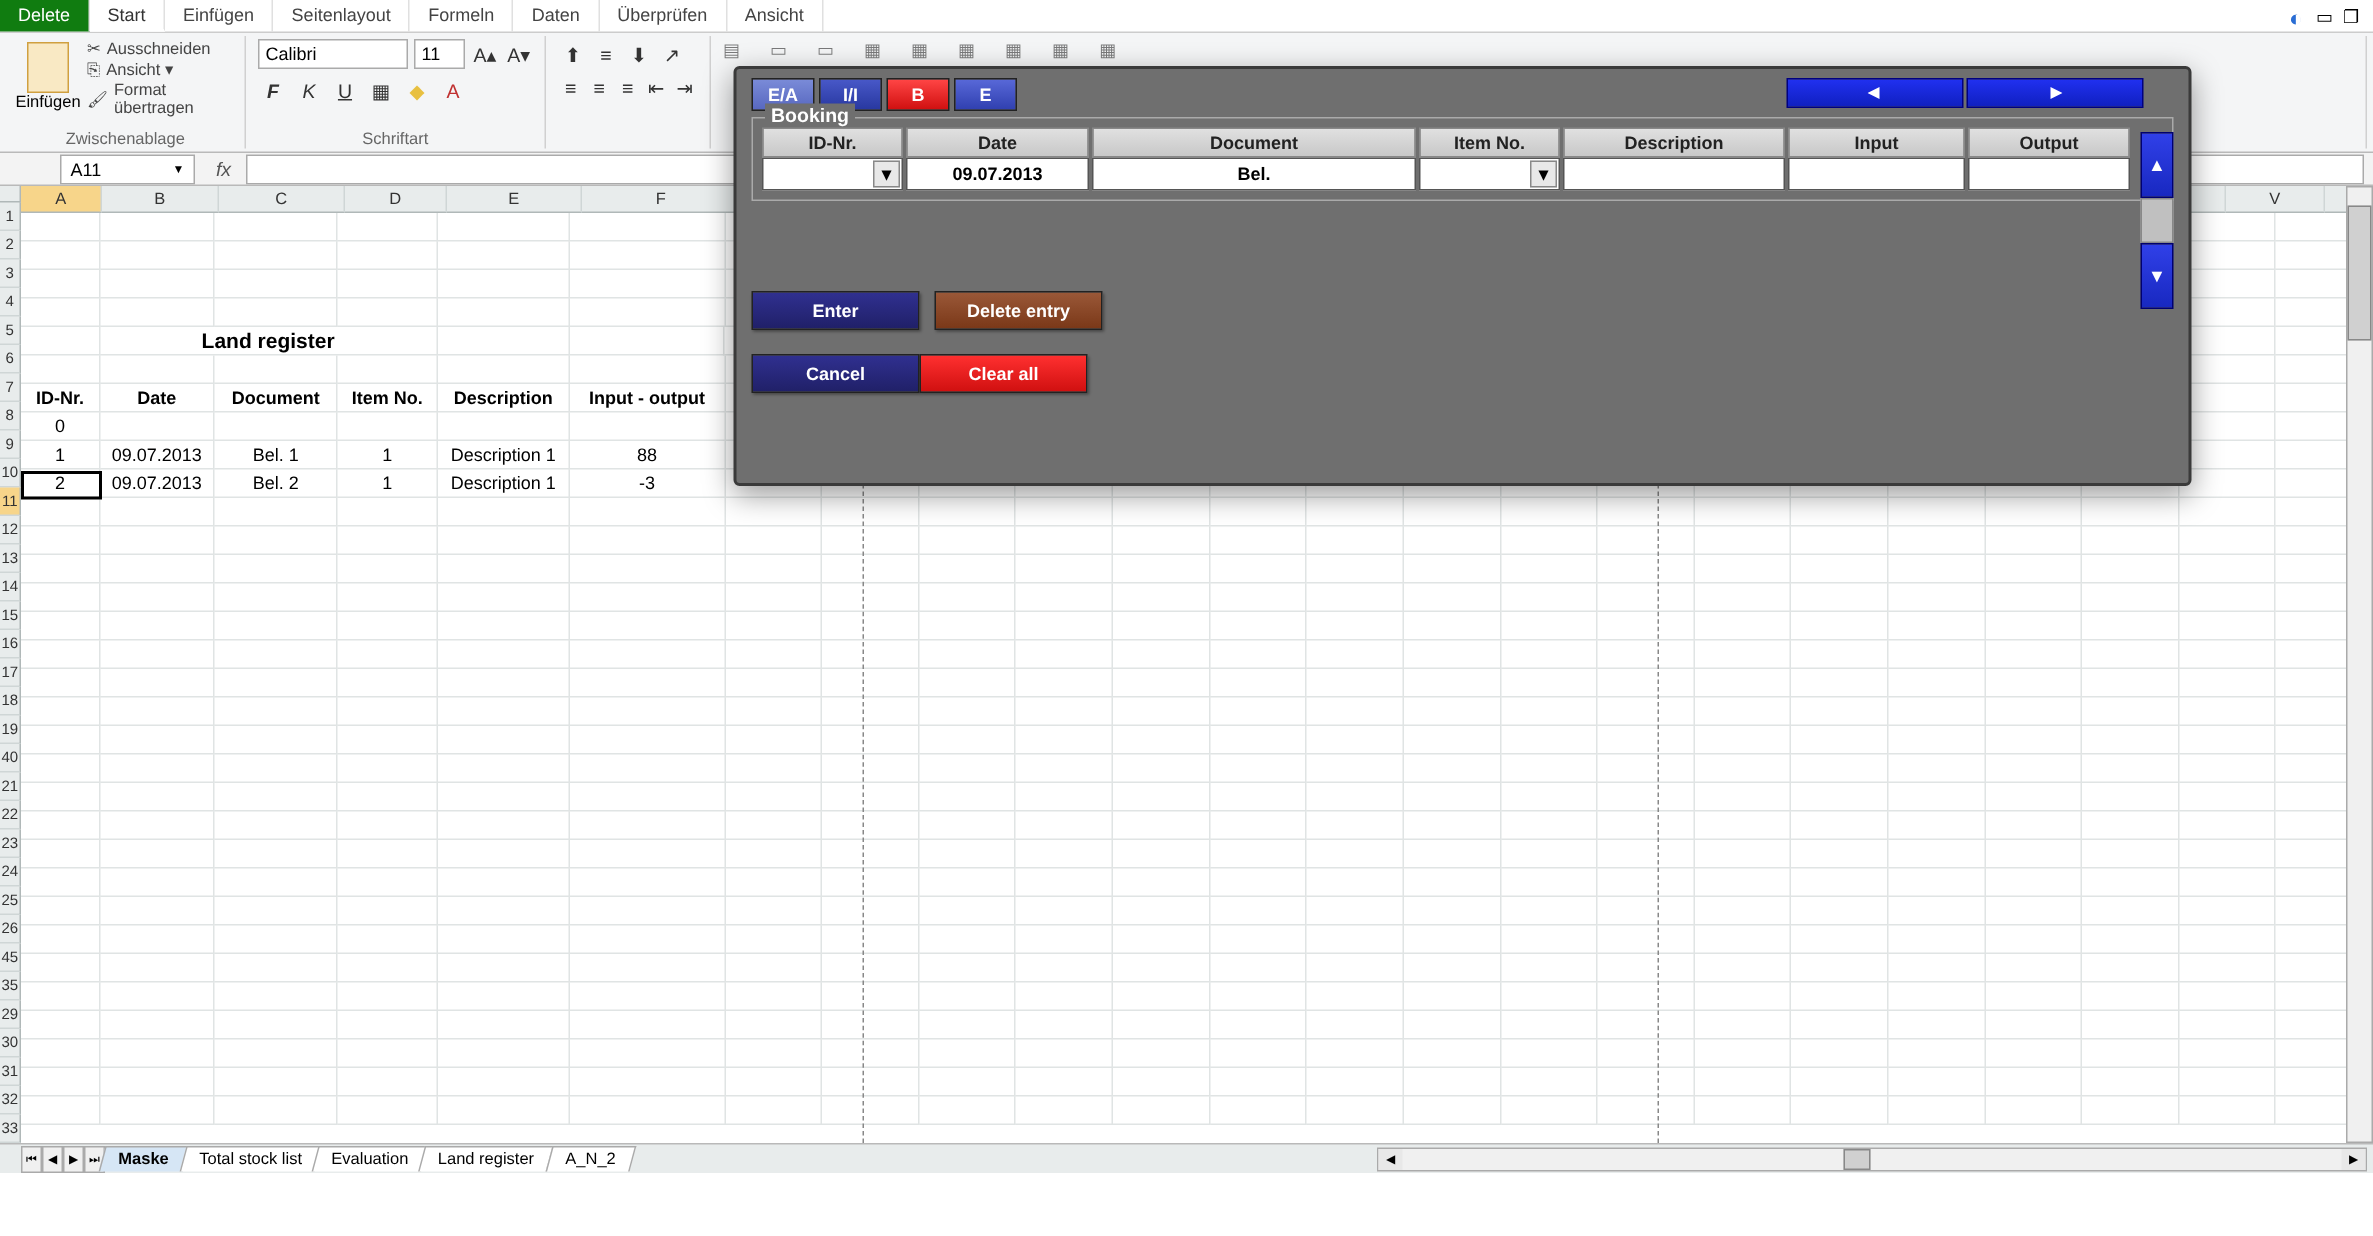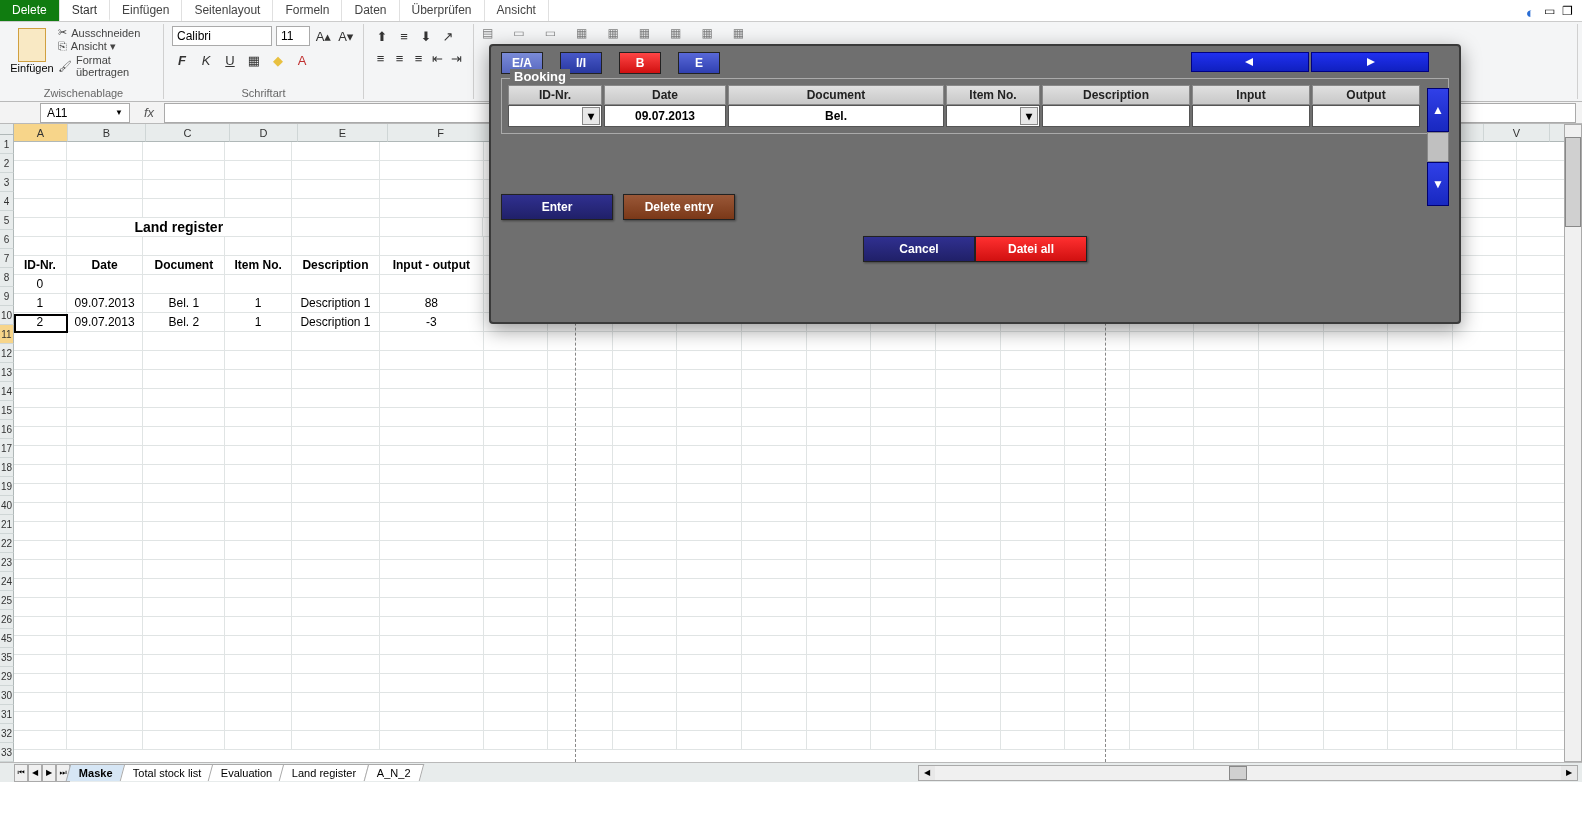--- a/index.html
+++ b/index.html
@@ -67,21 +67,21 @@
 .vscroll { position: absolute; right: 0; top: 124px; width: 18px; height: 638px; background: #f0f0f0; border: 1px solid #aaa; }
 .vscroll .thumb { position: absolute; top: 12px; width: 16px; height: 90px; background: #d0d0d0; border: 1px solid #888; }
 
 
 .dialog { position: absolute; left: 489px; top: 44px; width: 972px; height: 280px; border: 2px solid #3a3a3a; border-radius: 4px; box-shadow: 0 6px 20px rgba(0,0,0,0.4); background: #6f6f6f; z-index: 100; }
 .dlg-title { height: 28px; background: linear-gradient(#f7f7f7,#e2e2e2); display: flex; align-items: center; padding: 0 8px; font-size: 12px; color: #222; border-top-left-radius: 3px; border-top-right-radius: 3px; position: relative; }
 .dlg-title .t2 { margin-left: 60px; }
 .dlg-close { position: absolute; right: 4px; top: 3px; width: 42px; height: 20px; background: linear-gradient(#d96060,#b02020); border: 1px solid #703030; border-radius: 3px; color: #fff; display: flex; align-items: center; justify-content: center; font-size: 12px; font-weight: bold; }
 .dlg-body { padding: 6px 10px; position: relative; }
 
-.tab-row { display: flex; gap: 17px; margin-bottom: 4px; }
+.tab-row { display: flex; gap: 3px; margin-bottom: 4px; }
 .dtab { width: 42px; height: 22px; display: flex; align-items: center; justify-content: center; font-size: 12px; font-weight: bold; border: 1px solid #222; color: #fff; }
 .dtab.ea { background: linear-gradient(#7a8bd8,#5868c0); }
 .dtab.ii { background: linear-gradient(#4858c8,#2838a0); }
 .dtab.b { background: linear-gradient(#ff4545,#d01010); }
 .dtab.e { background: linear-gradient(#5868d8,#3040b0); }
 
 .nav-arrows { position: absolute; right: 30px; top: 6px; display: flex; gap: 2px; }
 .nav-arr { width: 118px; height: 20px; background: linear-gradient(#2030f0,#1020c0); border: 1px solid #000080; display: flex; align-items: center; justify-content: center; color: #fff; font-size: 11px; }
 
 .fieldset { border: 1px solid #aaa; padding: 6px; position: relative; margin-top: 2px; }
@@ -92,21 +92,21 @@
 .form-hdr { background: linear-gradient(#e0e0e0,#c8c8c8); border: 1px solid #888; height: 20px; display: flex; align-items: center; justify-content: center; font-size: 12px; font-weight: bold; color: #222; }
 .form-val { background: #fff; border: 1px solid #555; height: 22px; display: flex; align-items: center; justify-content: center; font-size: 12px; font-weight: bold; position: relative; }
 .form-val .dd { position: absolute; right: 1px; top: 1px; width: 18px; height: 18px; background: #e8e8e8; border: 1px solid #888; display: flex; align-items: center; justify-content: center; }
 
 .dlg-buttons { display: flex; gap: 10px; margin-top: 60px; }
 .dlg-btn { width: 112px; height: 26px; display: flex; align-items: center; justify-content: center; font-size: 12px; font-weight: bold; color: #fff; border: 1px solid #222; box-shadow: 1px 1px 2px rgba(0,0,0,0.4); }
 .btn-enter { background: linear-gradient(#303090,#202068); }
 .btn-delete { background: linear-gradient(#9a5838,#7a3818); }
 .btn-cancel { background: linear-gradient(#303090,#202068); }
 .btn-clear { background: linear-gradient(#ff3030,#d01010); }
-.dlg-buttons-row2 { display: flex; margin-top: 16px; justify-content: center; }
+.dlg-buttons-row2 { display: flex; margin-top: 16px; }
 
 .vspin { position: absolute; right: 10px; top: 42px; width: 22px; height: 118px; display: flex; flex-direction: column; }
 .vspin .sp { flex: 1; background: linear-gradient(#3040e8,#1828c0); border: 1px solid #000070; display: flex; align-items: center; justify-content: center; color: #fff; }
 .vspin .mid { height: 30px; background: #c0c0c0; border: 1px solid #888; }
 
 svg.tri { width: 10px; height: 8px; }
 </style>
 </head>
 <body>
 
@@ -1158,21 +1158,21 @@
   </div>
         </div>
     </div>
 
     <div class="dlg-buttons">
       <div class="dlg-btn btn-enter">Enter</div>
       <div class="dlg-btn btn-delete">Delete entry</div>
     </div>
     <div class="dlg-buttons-row2">
       <div class="dlg-btn btn-cancel">Cancel</div>
-      <div class="dlg-btn btn-clear">Datei all</div>
+      <div class="dlg-btn btn-clear">Clear all</div>
     </div>
 
     <div class="vspin">
       <div class="sp">▲</div>
       <div class="mid"></div>
       <div class="sp">▼</div>
     </div>
   </div>
 </div>
 

